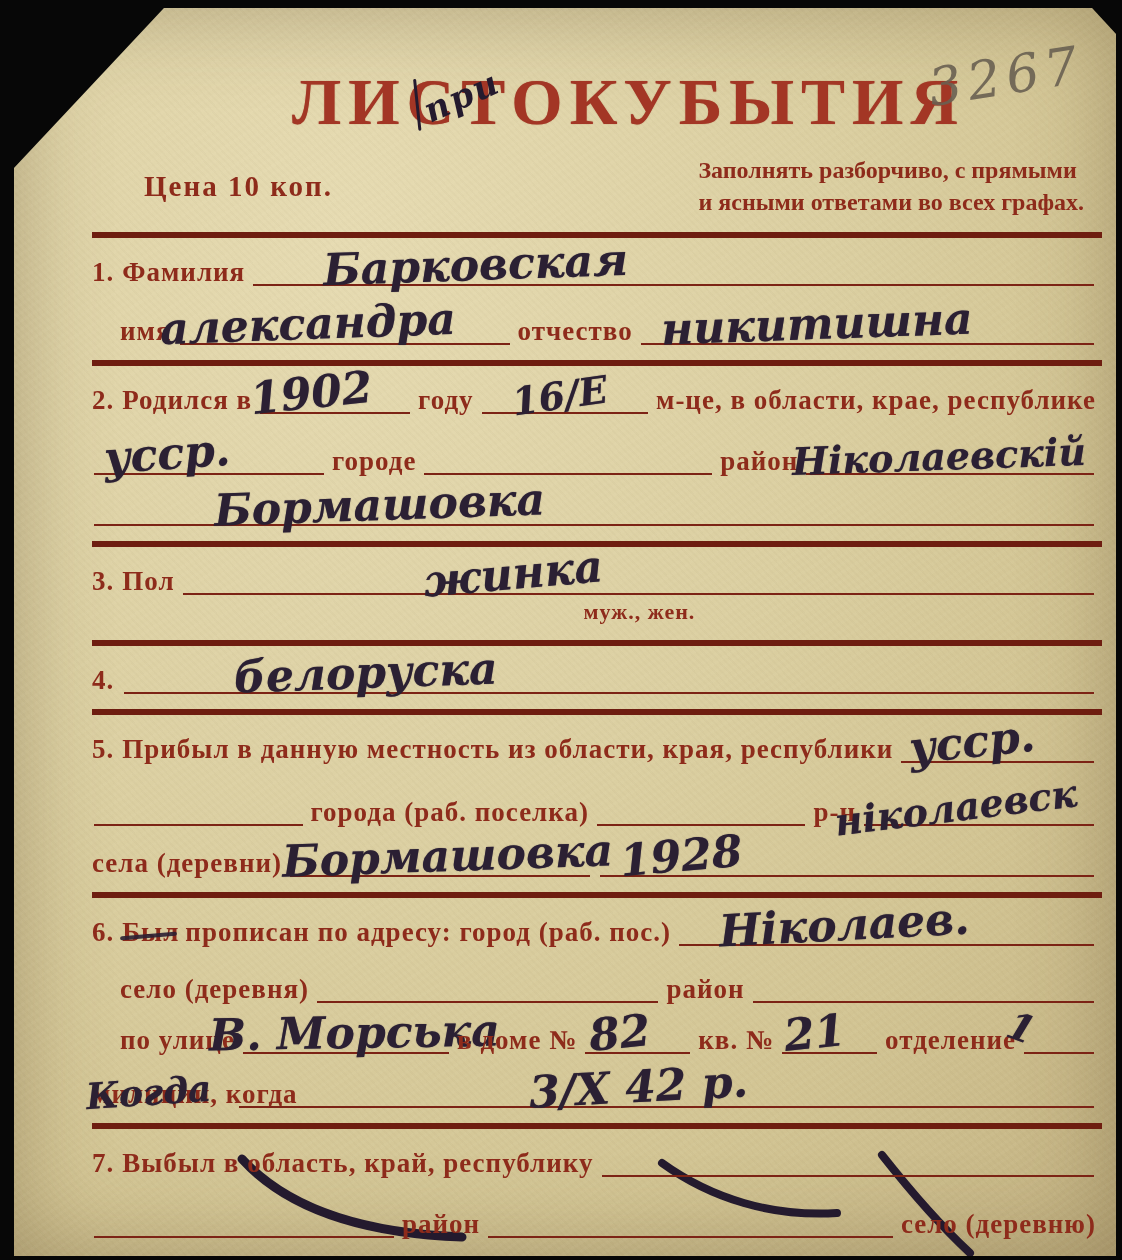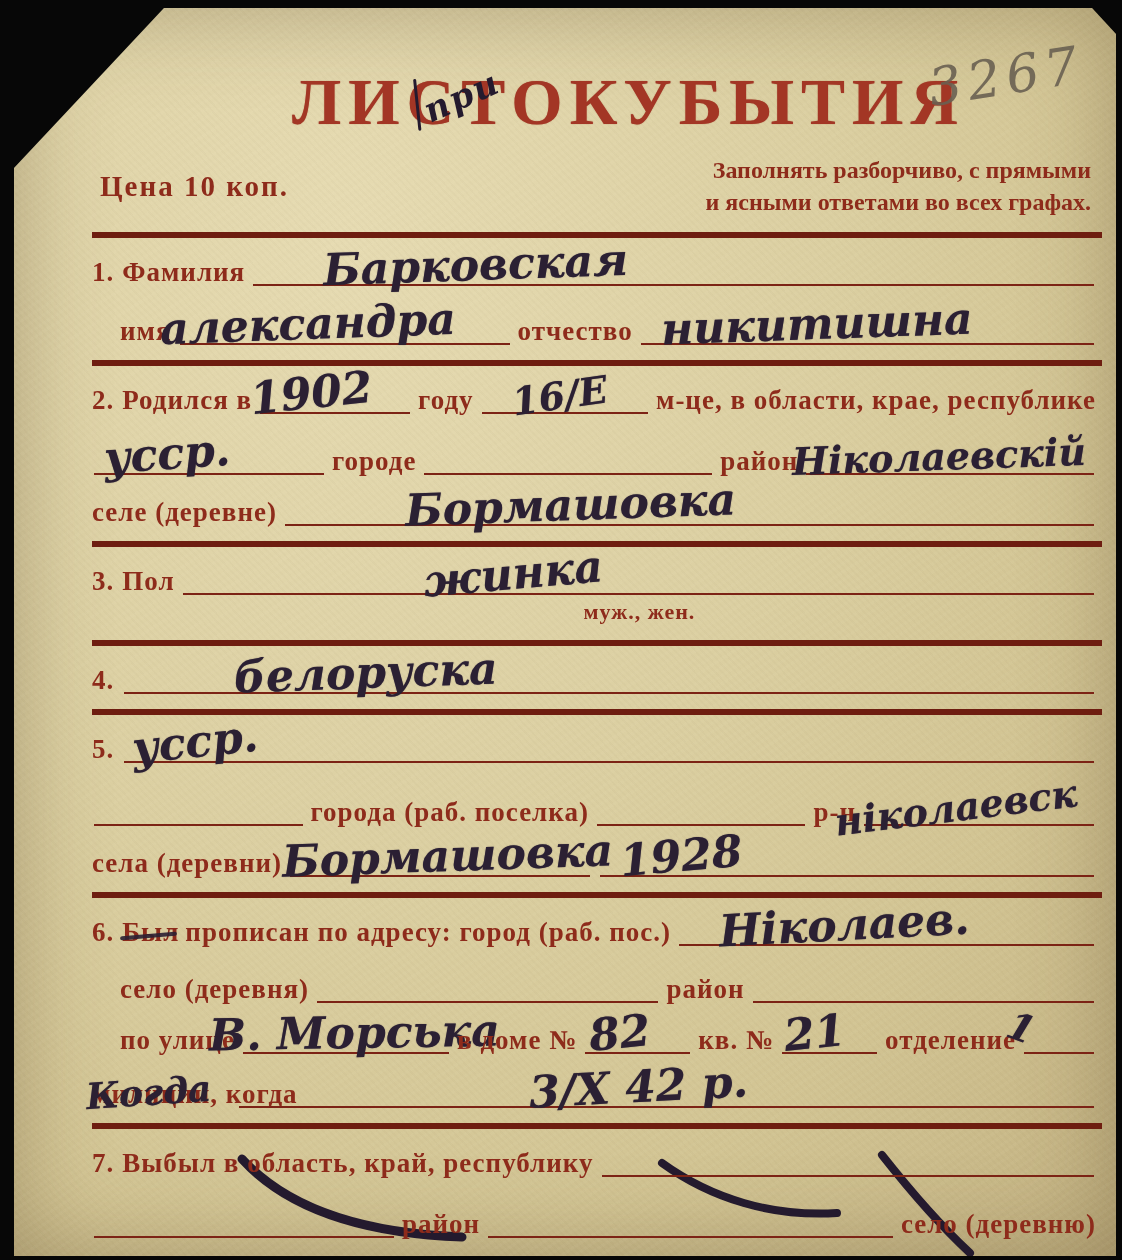--- a/index.html
+++ b/index.html
@@ -51,27 +51,27 @@
   .insert-hw::before{
     content:"";position:absolute;left:-6px;top:-16px;width:3px;height:52px;
     background:#241a2e;transform:rotate(18deg);border-radius:2px;
   }
   .doc-number{
     position:absolute;right:18px;top:20px;
     font-family:"DejaVu Serif",serif;font-style:italic;
     font-size:52px;color:var(--pencil);transform:rotate(-9deg);
     letter-spacing:6px;opacity:.9;
   }
-  .subhead{position:relative;height:74px;}
+  .subhead{position:relative;height:74px;margin-left:44px;}
   .price{
     position:absolute;left:8px;top:16px;
     font-size:29px;font-weight:bold;color:var(--print);letter-spacing:2px;
   }
   .instr{
-    position:absolute;right:11px;top:0;text-align:right;
+    position:absolute;right:18px;top:0;text-align:left;
     font-size:24px;font-weight:bold;color:var(--print);line-height:1.35;
   }
 
   
   .sep{border-top:4px solid var(--print-dark);margin:6px 0 10px;}
   .sep.dbl{border-bottom:2px solid var(--print-dark);height:5px;margin:4px 0 12px;}
 
   
   .row{display:flex;align-items:flex-end;margin:10px 0 12px;}
   .lbl{
@@ -174,21 +174,20 @@
           <span class="hw big" style="left:10px;transform:rotate(-4deg)">усср.</span>
         </span>
         <span class="lbl">городе</span>
         <span class="fill"></span>
         <span class="lbl">район</span>
         <span class="fill" style="min-width:240px">
           <span class="hw" style="left:-14px">Ніколаевскій</span>
         </span>
       </div>
       <div class="row">
-        <span class="lbl">селе (деревне)</span>
         <span class="fill">
           <span class="hw big" style="left:120px">Бормашовка</span>
         </span>
       </div>
     </div>
 
     <div class="sep dbl"></div>
 
     <div class="block" style="padding-bottom:26px">
       <div class="row">
@@ -210,20 +209,21 @@
           <span class="hw big" style="left:110px">белоруска</span>
         </span>
       </div>
     </div>
 
     <div class="sep dbl"></div>
 
     <div class="block">
       <div class="row">
         <span class="lbl num">5.</span>
+        <span class="lbl">Прибыл в данную местность из области, края, республики</span>
         <span class="fill">
           <span class="hw big" style="left:8px;transform:rotate(-6deg)">усср.</span>
         </span>
       </div>
       <div class="row" style="margin-top:24px">
         <span class="fill" style="max-width:220px"></span>
         <span class="lbl">города (раб. поселка)</span>
         <span class="fill"></span>
         <span class="lbl">р-н</span>
         <span class="fill" style="min-width:230px">

